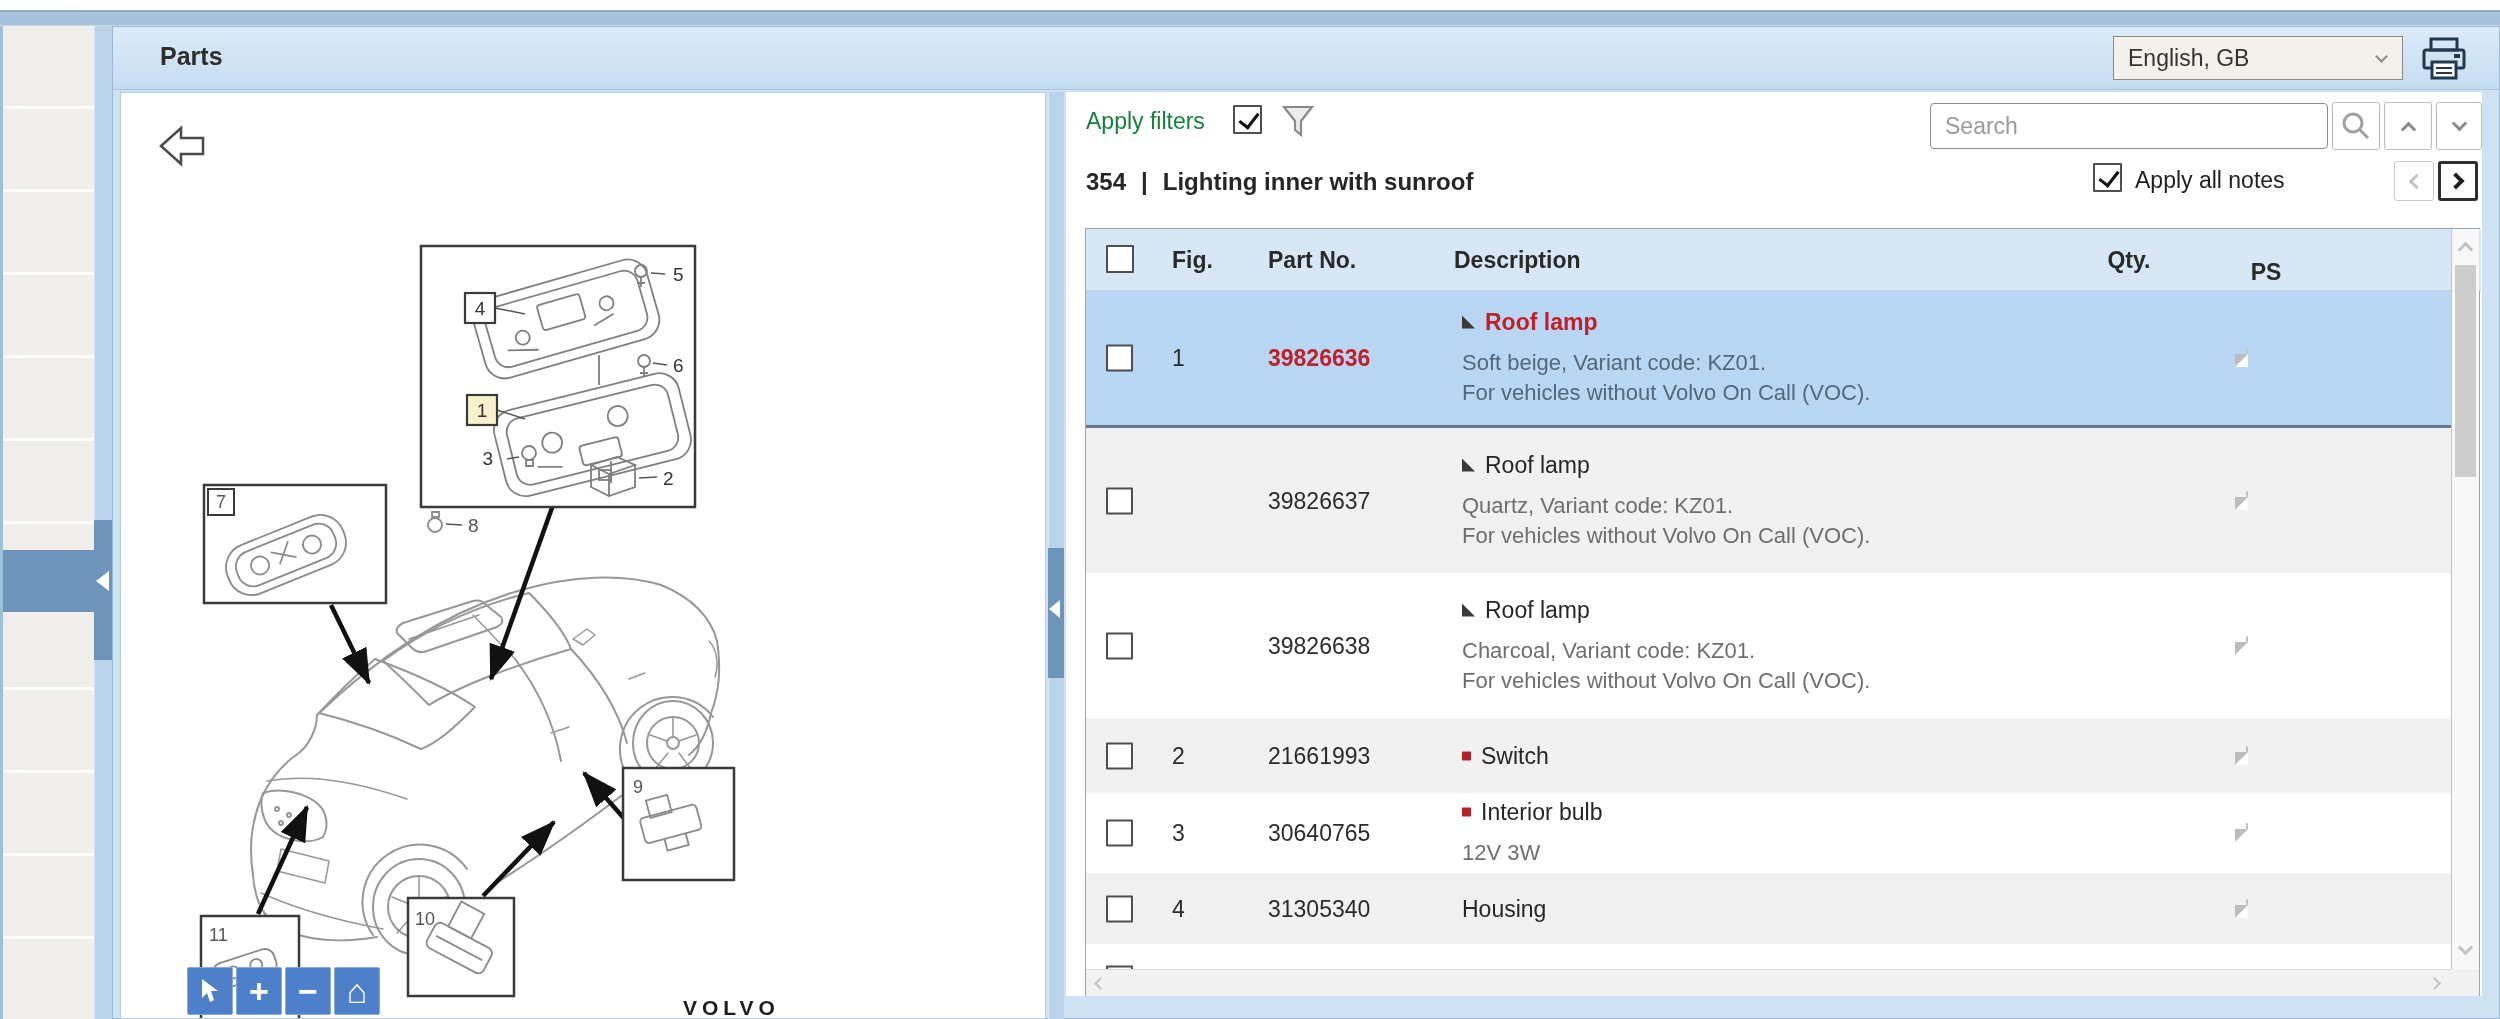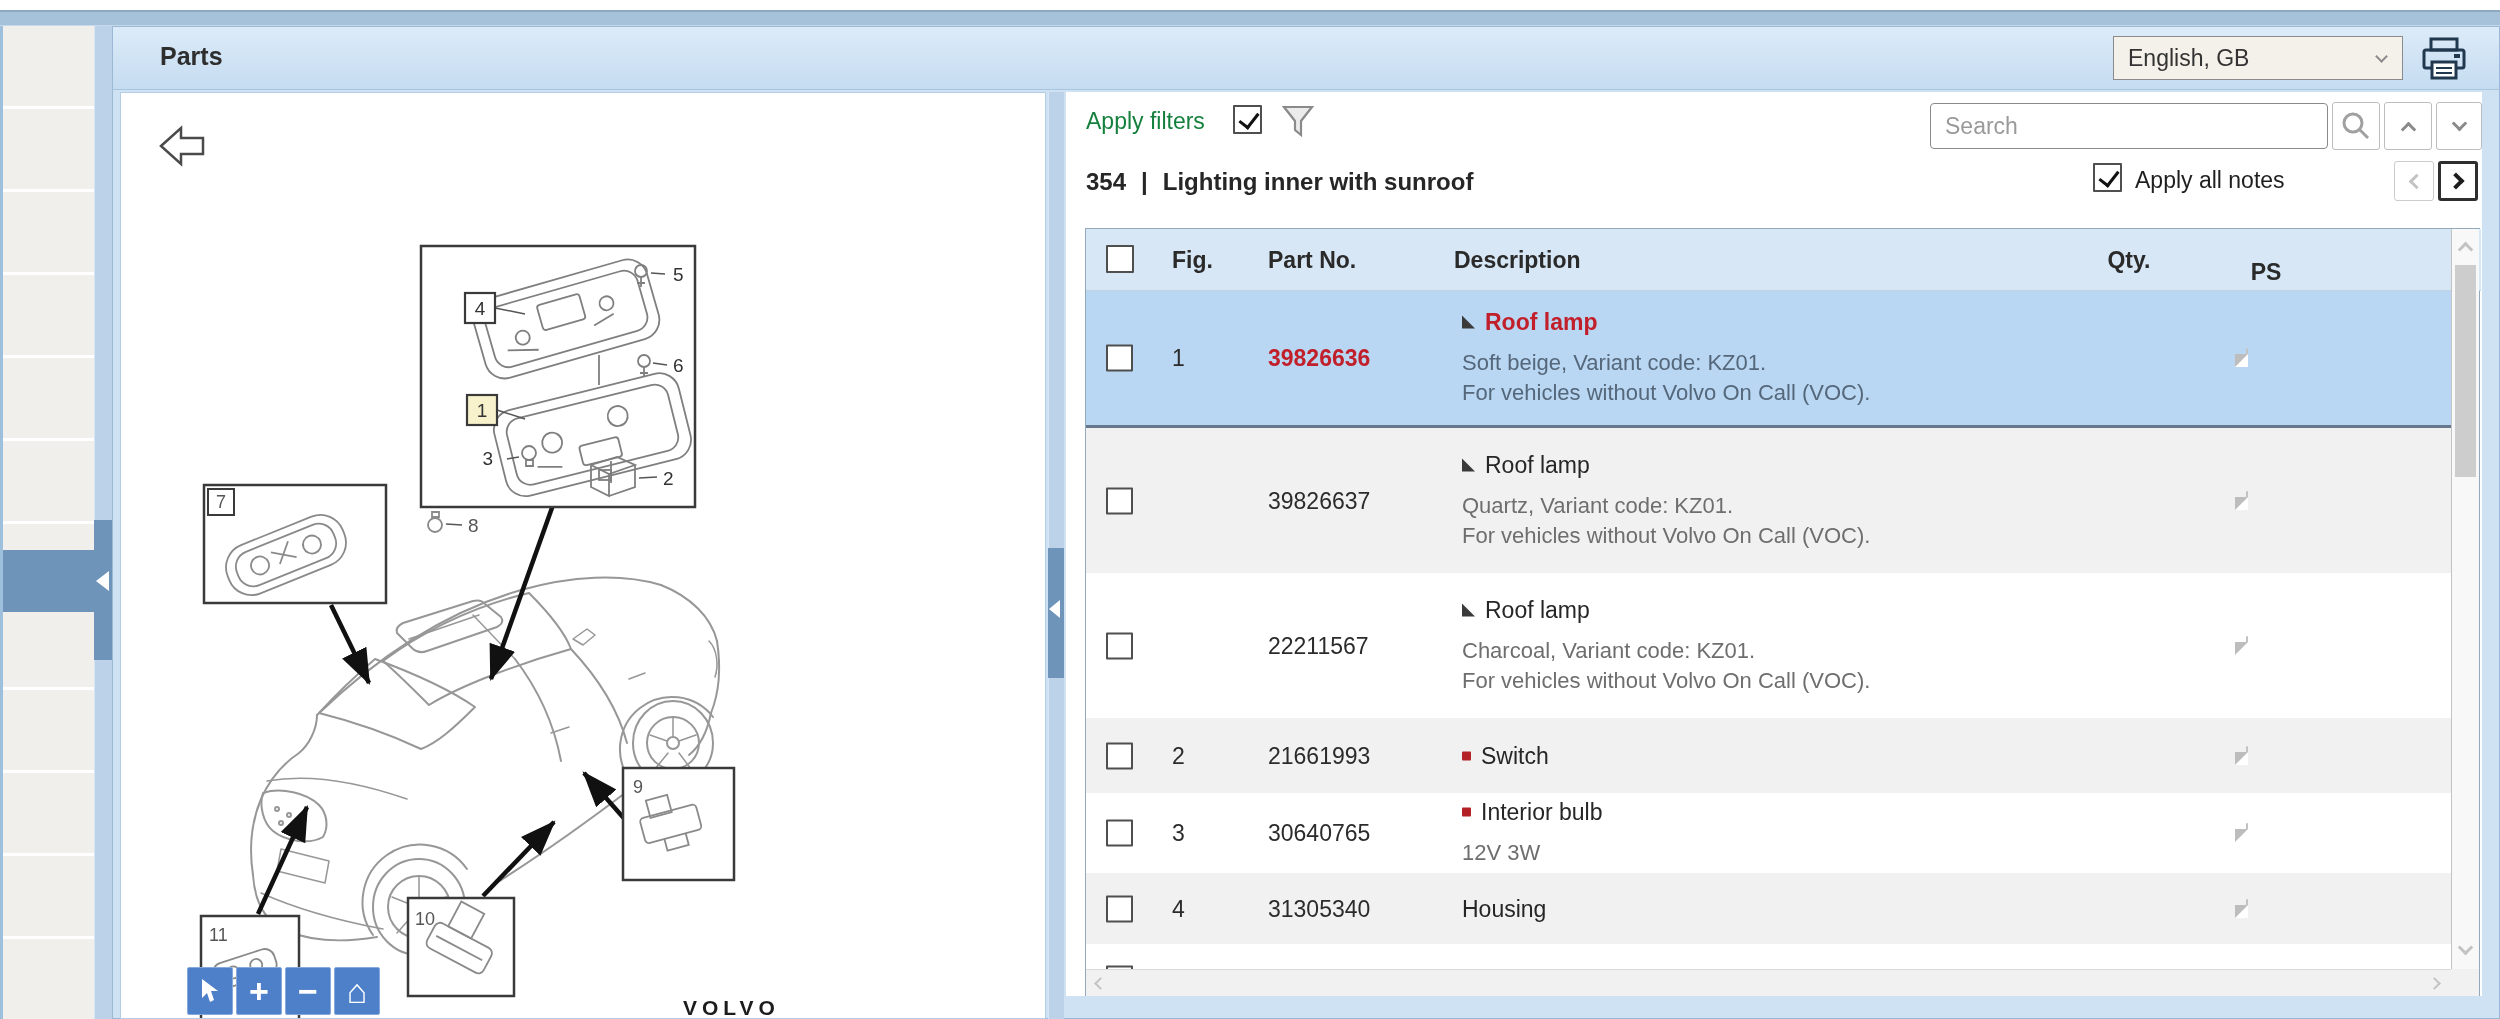--- a/index.html
+++ b/index.html
@@ -447,21 +447,21 @@
             <div>Quartz, Variant code: KZ01.</div>
             <div>For vehicles without Volvo On Call (VOC).</div>
           </div>
     </div>
     <span class="cell qty"></span>
     <span class="psicon"><span class="ps-shape"></span></span>
   </div>
       <div class="trow white" style="height: 145px;">
     <span class="checkbox cb"></span>
     <span class="cell fig"></span>
-    <span class="cell part">22211567</span>
+    <span class="cell part">39826638</span>
     <div class="desc">
       <div class="nameline">
         <span class="marker tri"></span>
         <span class="pname">Roof lamp</span>
       </div>
       <div class="notes">
             <div>Charcoal, Variant code: KZ01.</div>
             <div>For vehicles without Volvo On Call (VOC).</div>
           </div>
     </div>

